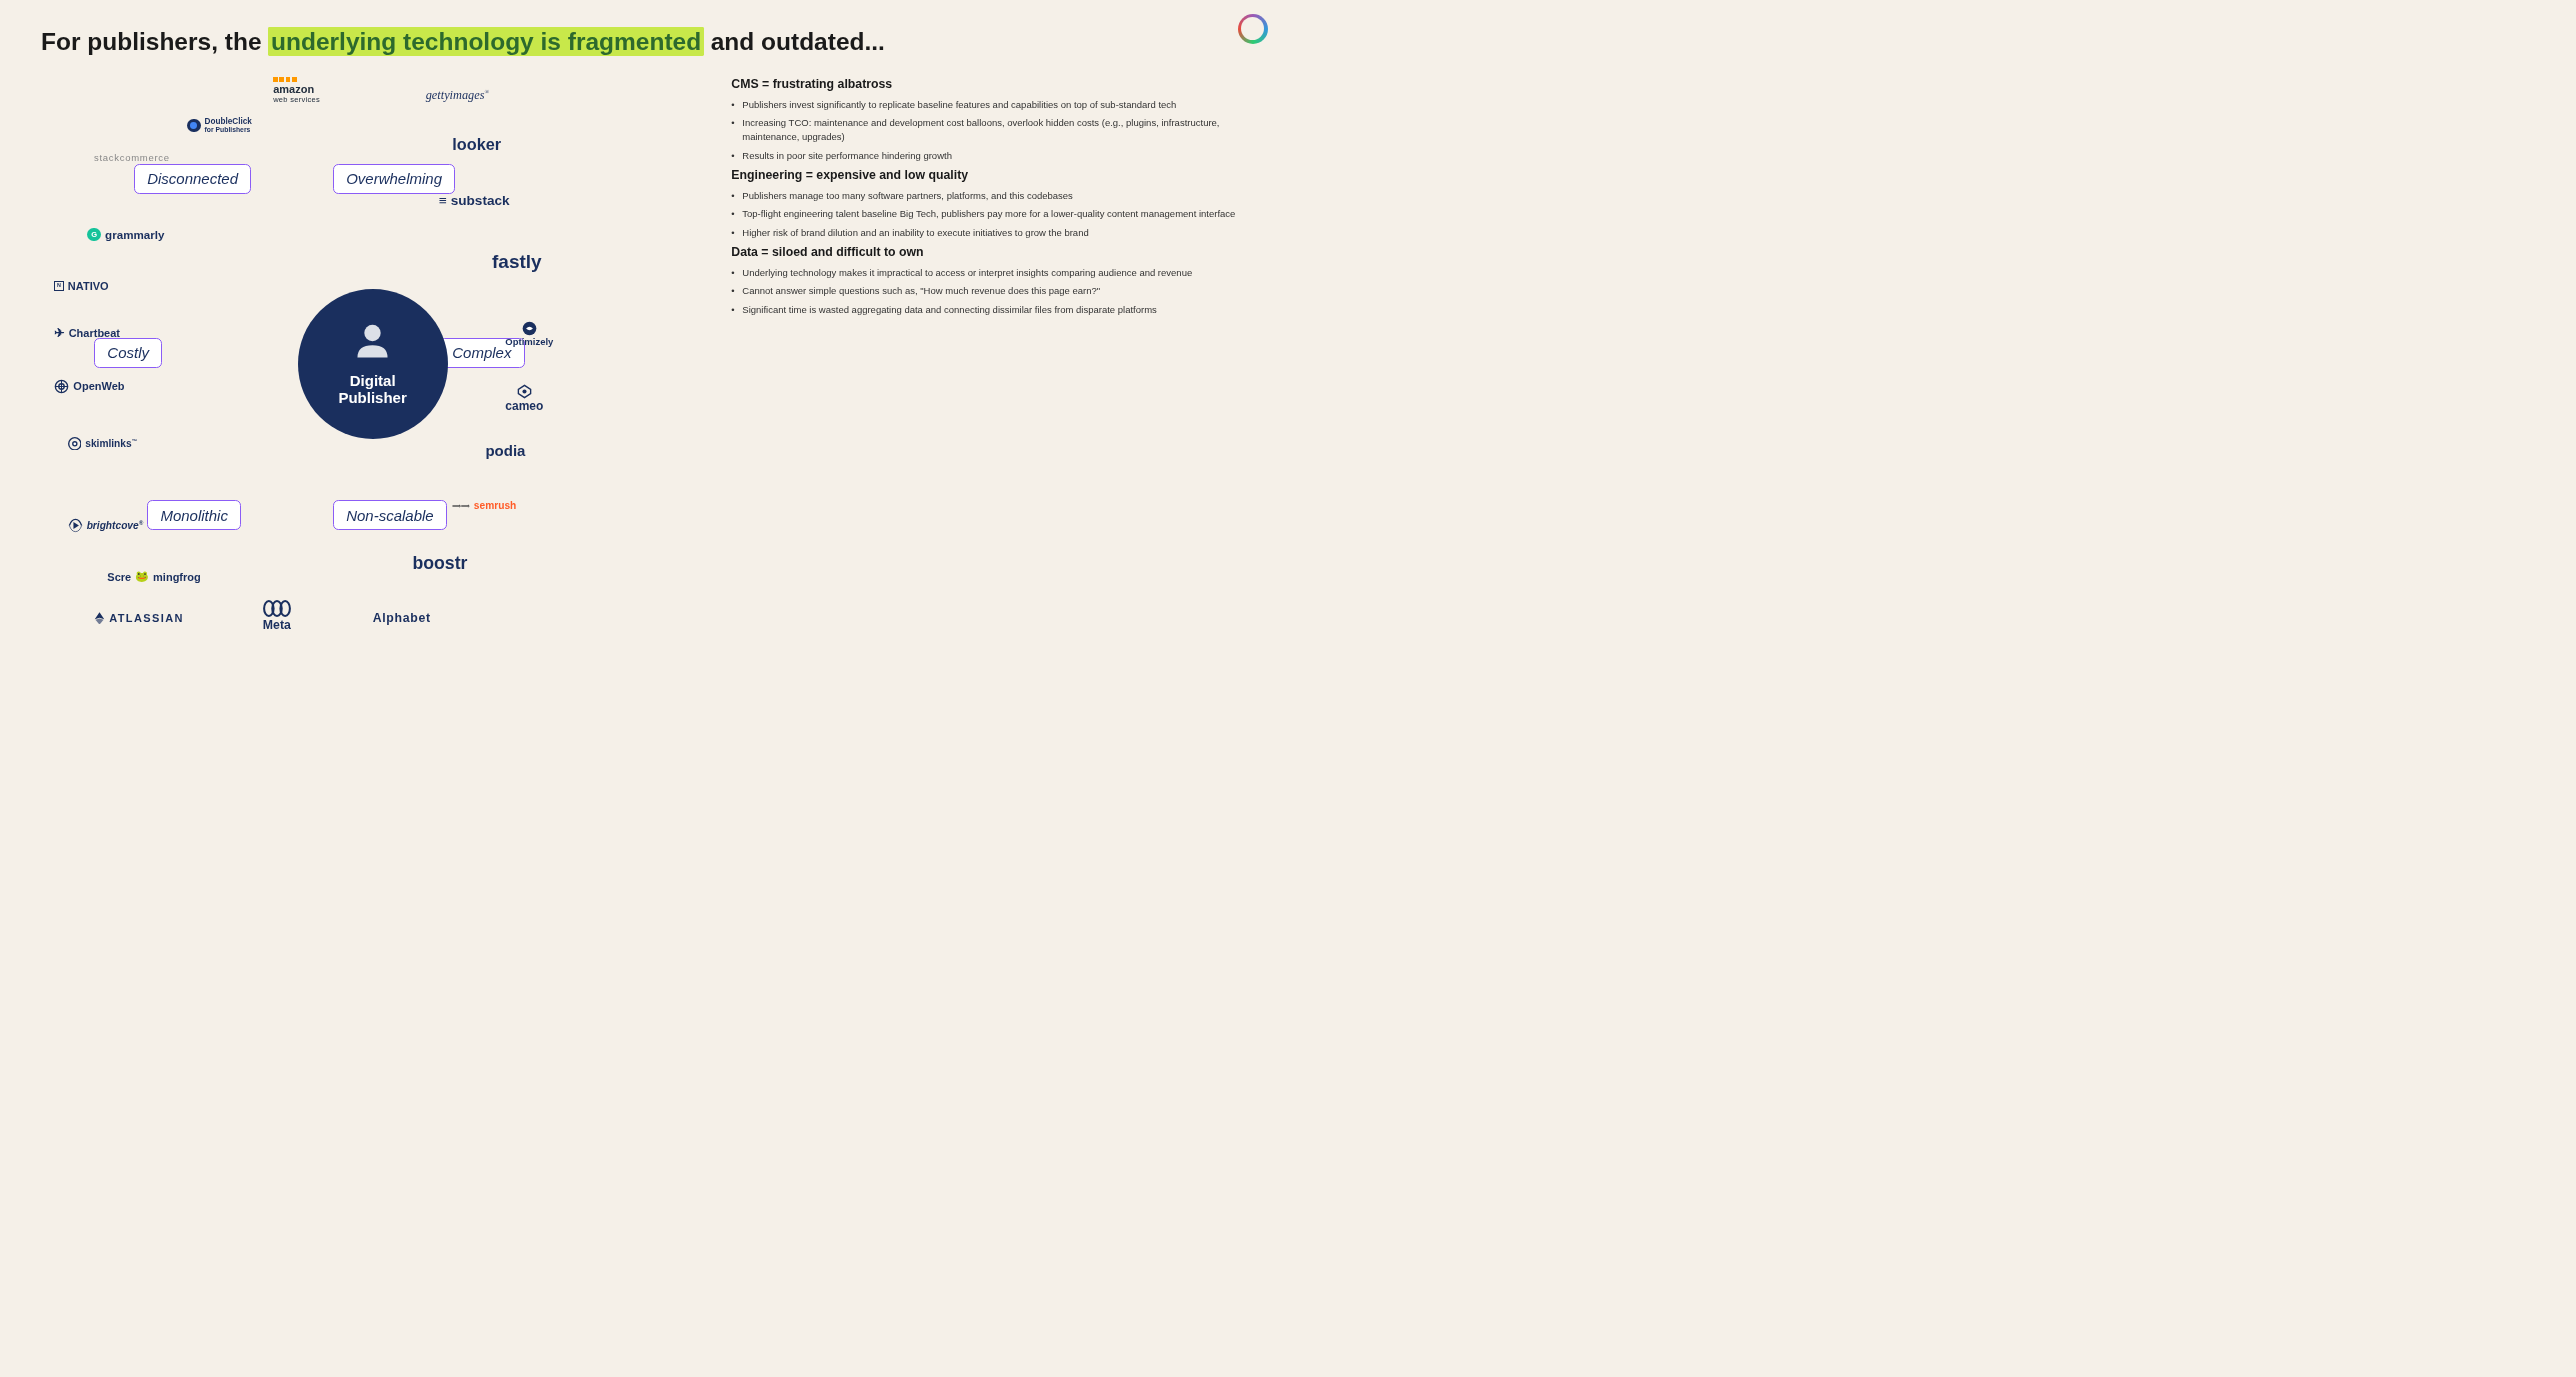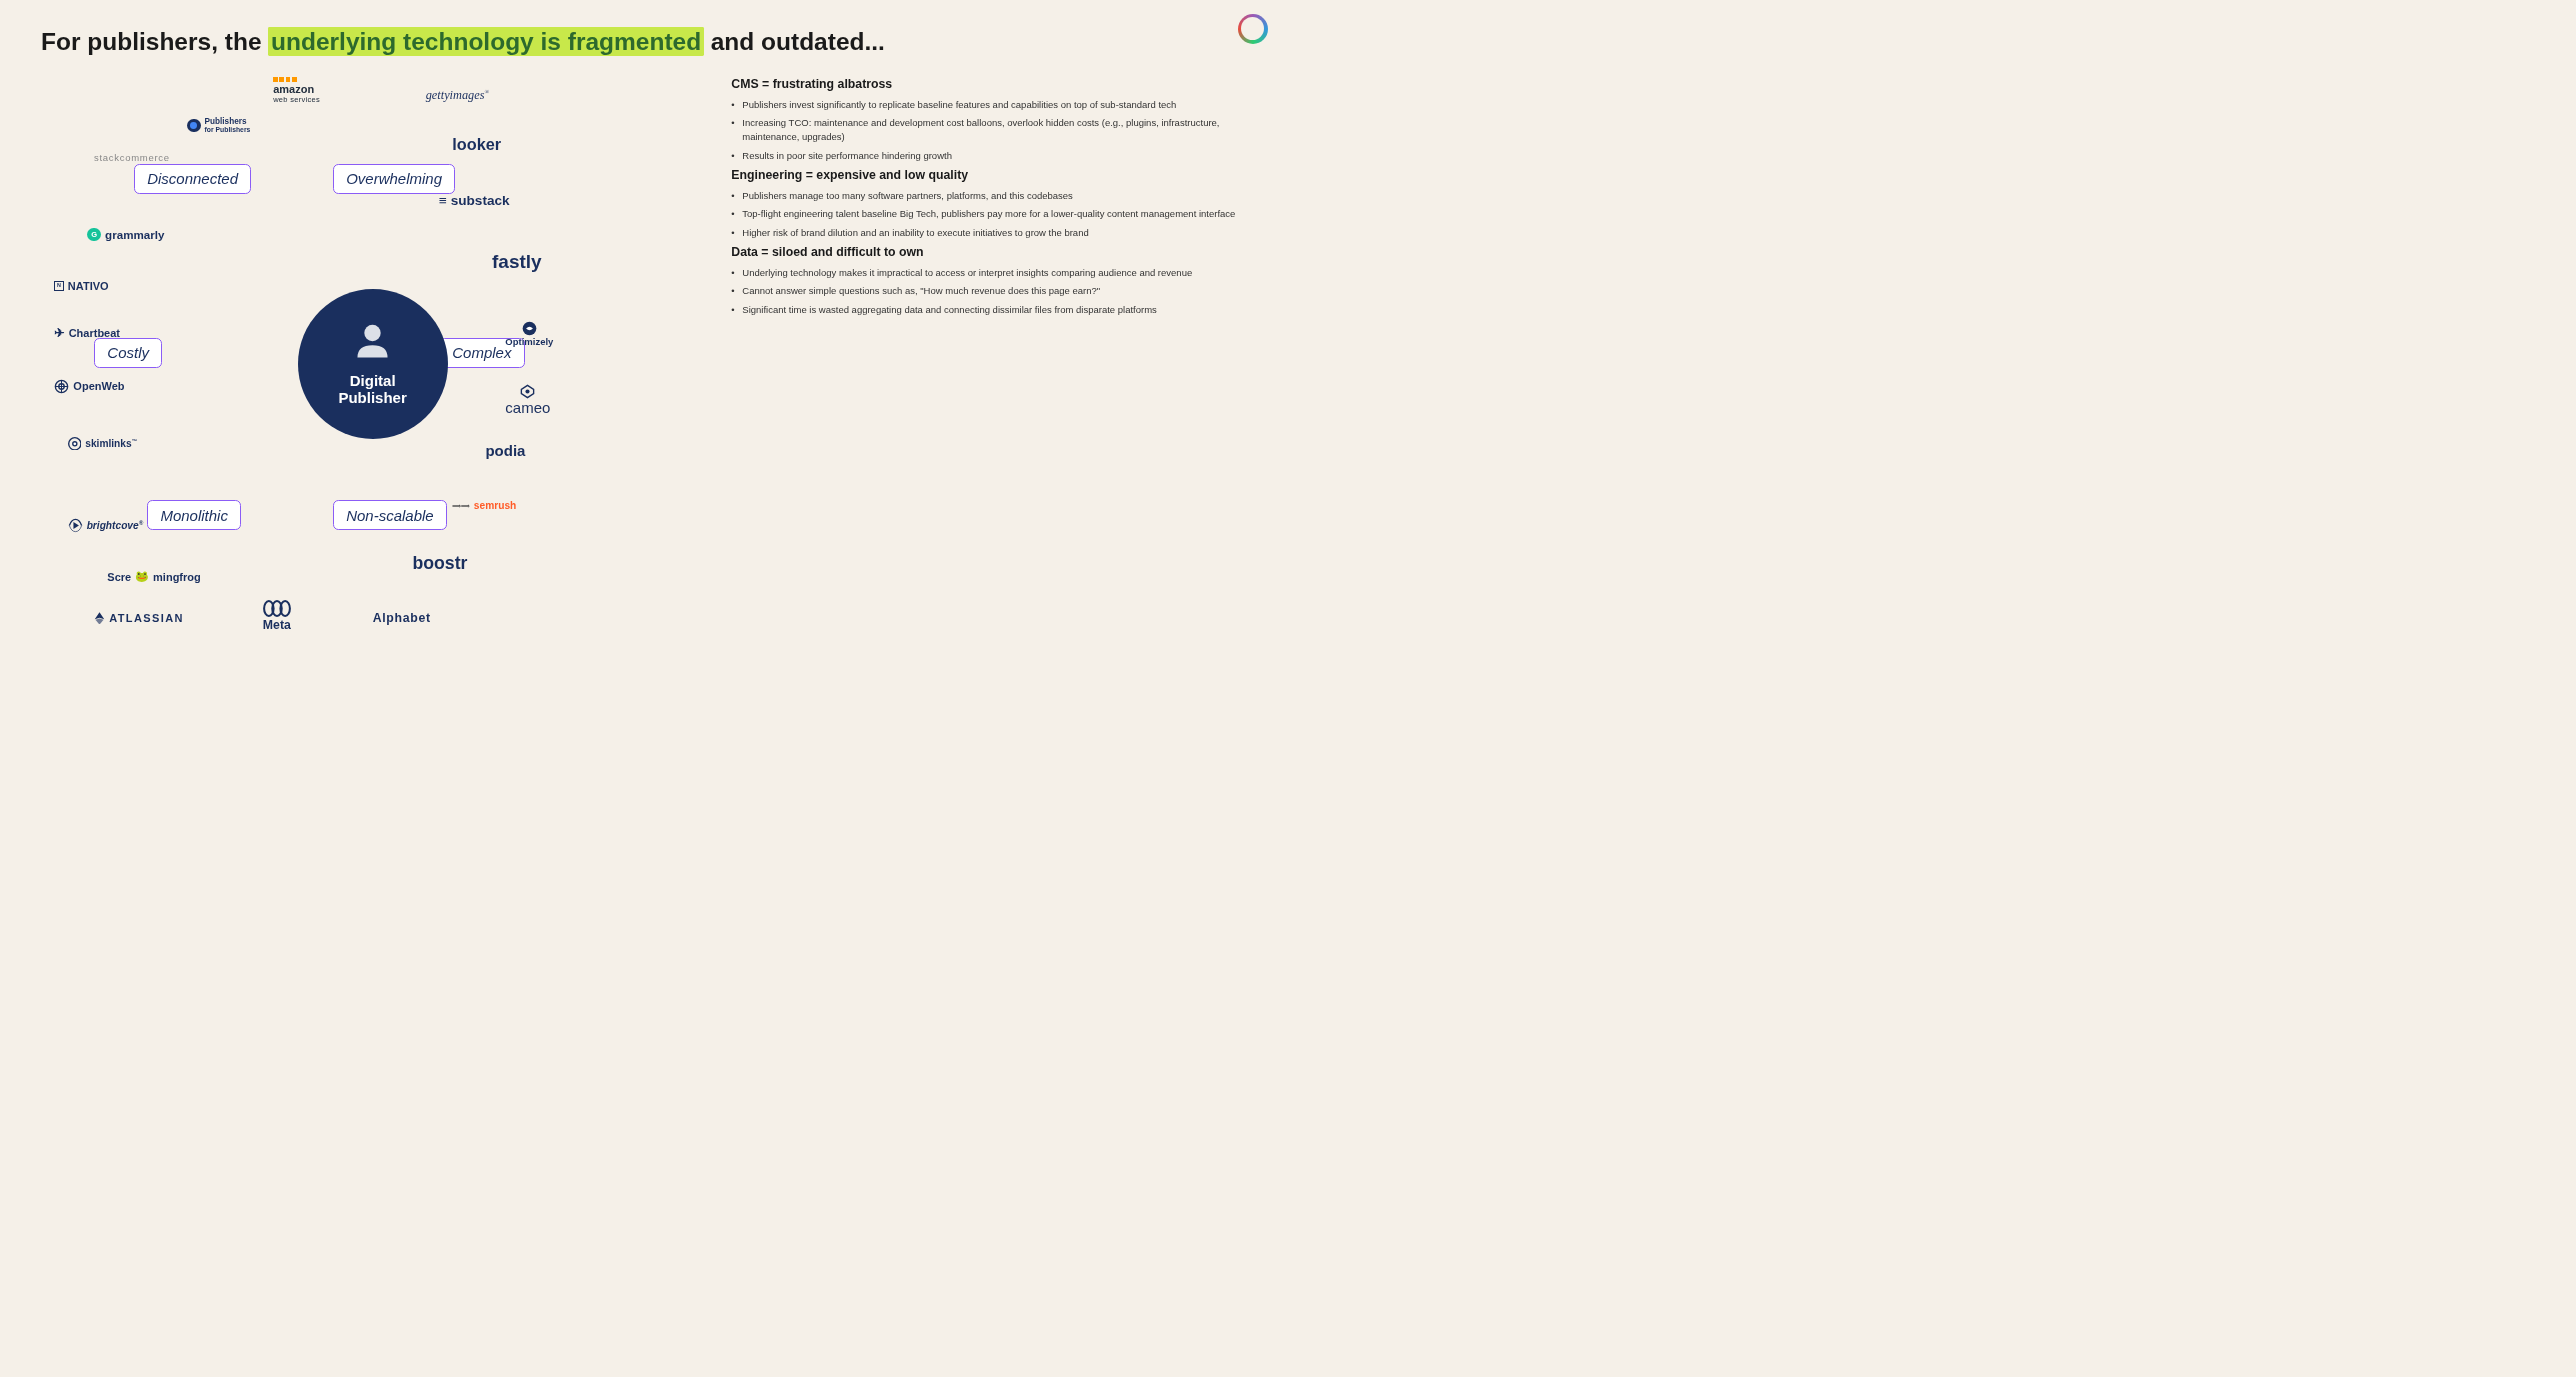--- a/index.html
+++ b/index.html
@@ -163,21 +163,21 @@
     .logo-nativo { color: #1a2f5e; font-size: 11px; font-weight: 700; }
     .logo-chartbeat { color: #1a2f5e; font-size: 11px; font-weight: 600; }
     .logo-skimlinks { color: #1a2f5e; font-size: 10.2px; font-weight: 600; }
     .logo-openweb { color: #1a2f5e; font-size: 11px; font-weight: 600; }
     .logo-stackcommerce { color: #888; font-size: 9.5px; font-weight: 400; letter-spacing: 0.7px; }
     .logo-brightcove { color: #1a2f5e; font-size: 10.2px; font-weight: 600; }
     .logo-alphabet { color: #1a2f5e; font-size: 12.3px; font-weight: 700; letter-spacing: 0.7px; }
     .logo-meta { color: #1a2f5e; font-size: 12.3px; font-weight: 700; }
     .logo-atlassian { color: #1a2f5e; font-size: 11px; font-weight: 700; letter-spacing: 1.4px; }
     .logo-optimizely { color: #1a2f5e; font-size: 9.5px; font-weight: 600; }
-    .logo-cameo { color: #1a2f5e; font-size: 15px; font-weight: 400; }
+    .logo-cameo { color: #1a2f5e; font-size: 12px; font-weight: 700; }
   </style>
 </head>
 <body>
 
 <div class="page">
 
   <div class="top-right-logo">
     <div class="circular-logo">
       <div class="circular-logo-inner"></div>
     </div>
@@ -237,21 +237,21 @@
       <div class="logo-item" style="top: 2%; left: 58%;">
         <span style="font-family: serif; font-size:12.3px; color:#1a2f5e; font-weight:400; font-style:italic;">gettyimages<sup style="font-size:6.1px;">®</sup></span>
       </div>
 
       <div class="logo-item" style="top: 7%; left: 22%;">
         <div style="display:flex;align-items:center;gap:4.1px;">
           <div style="width:13.6px;height:13.6px;background:#1a2f5e;border-radius:50%;display:flex;align-items:center;justify-content:center;">
             <div style="width:6.8px;height:6.8px;background:#4285f4;border-radius:50%;"></div>
           </div>
           <div>
-            <div style="font-size:8.2px;font-weight:700;color:#1a2f5e;">Publishers</div>
+            <div style="font-size:8.2px;font-weight:700;color:#1a2f5e;">DoubleClick</div>
             <div style="font-size:6.8px;color:#1a2f5e;">for Publishers</div>
           </div>
         </div>
       </div>
 
       <div class="logo-item" style="top: 10%; left: 62%;">
         <span class="logo-looker">looker</span>
       </div>
 
       <div class="logo-item" style="top: 13%; left: 8%;">

